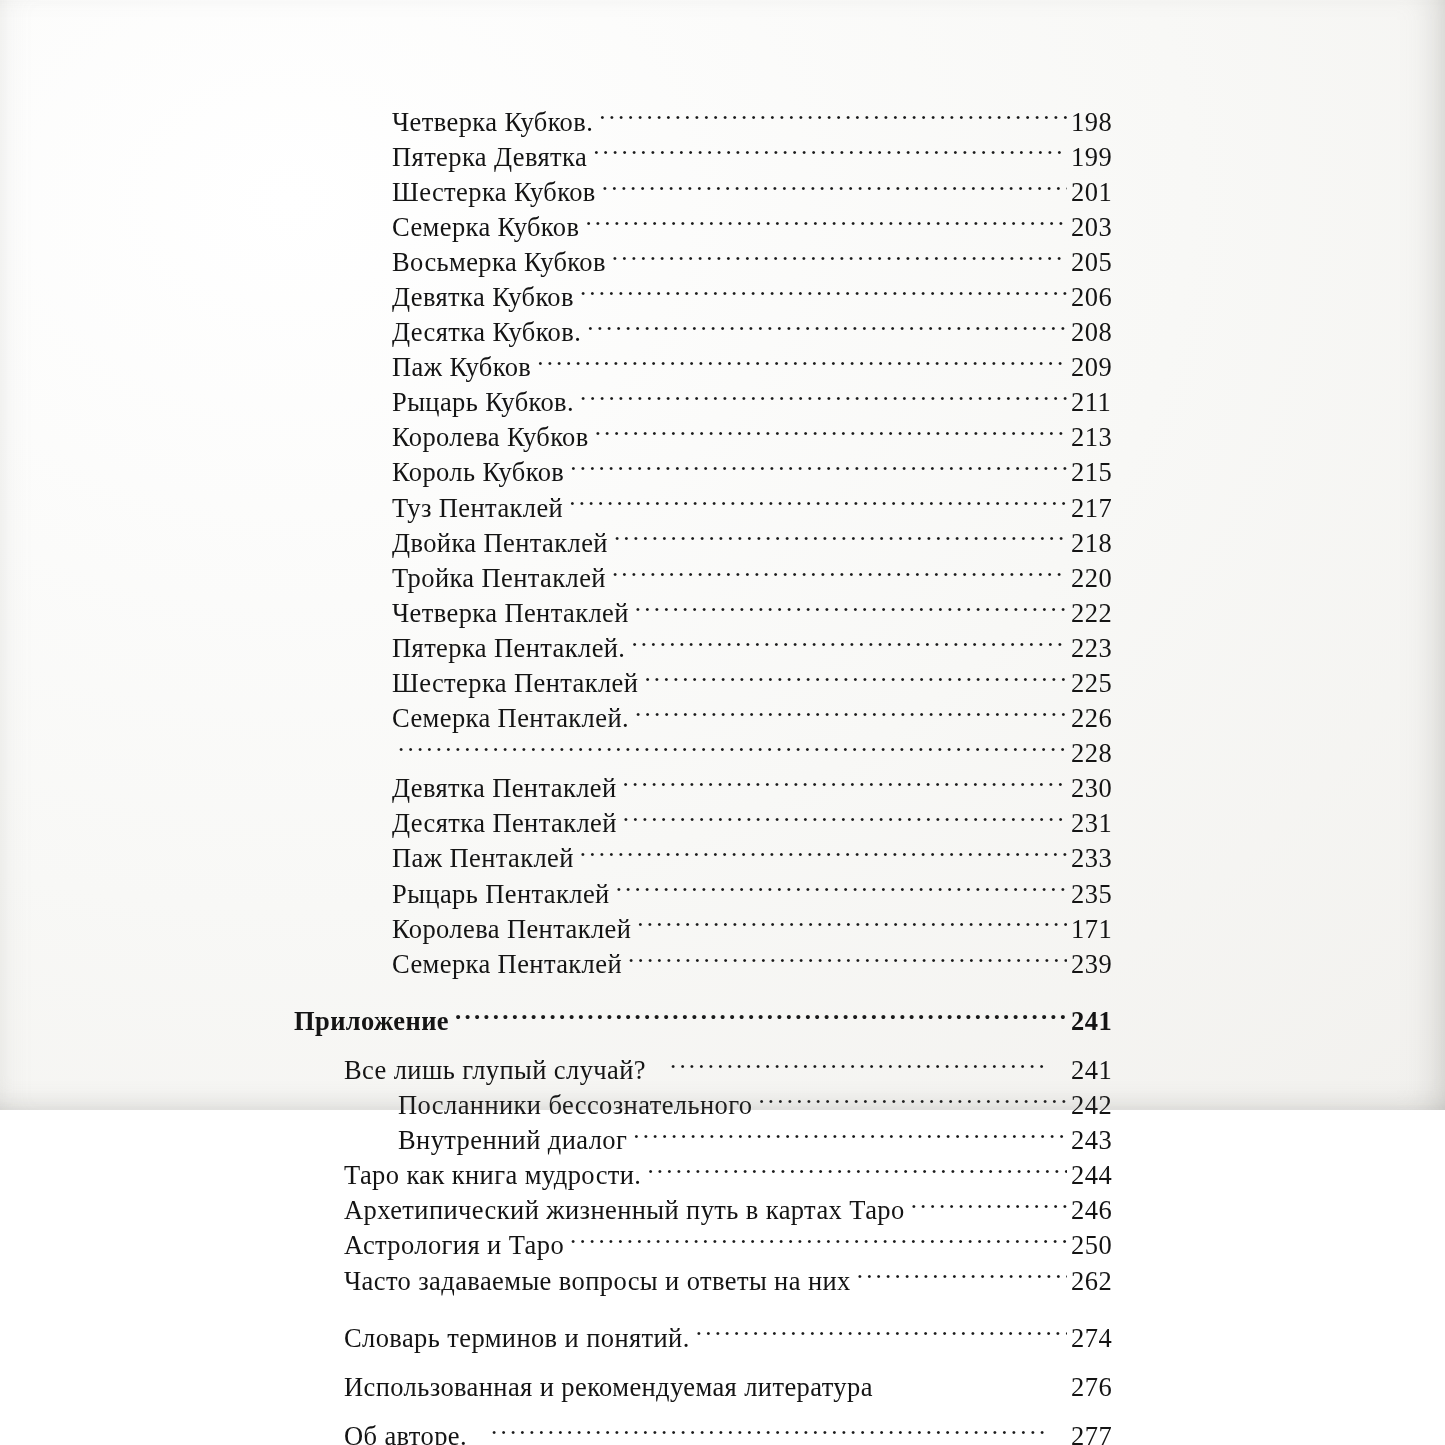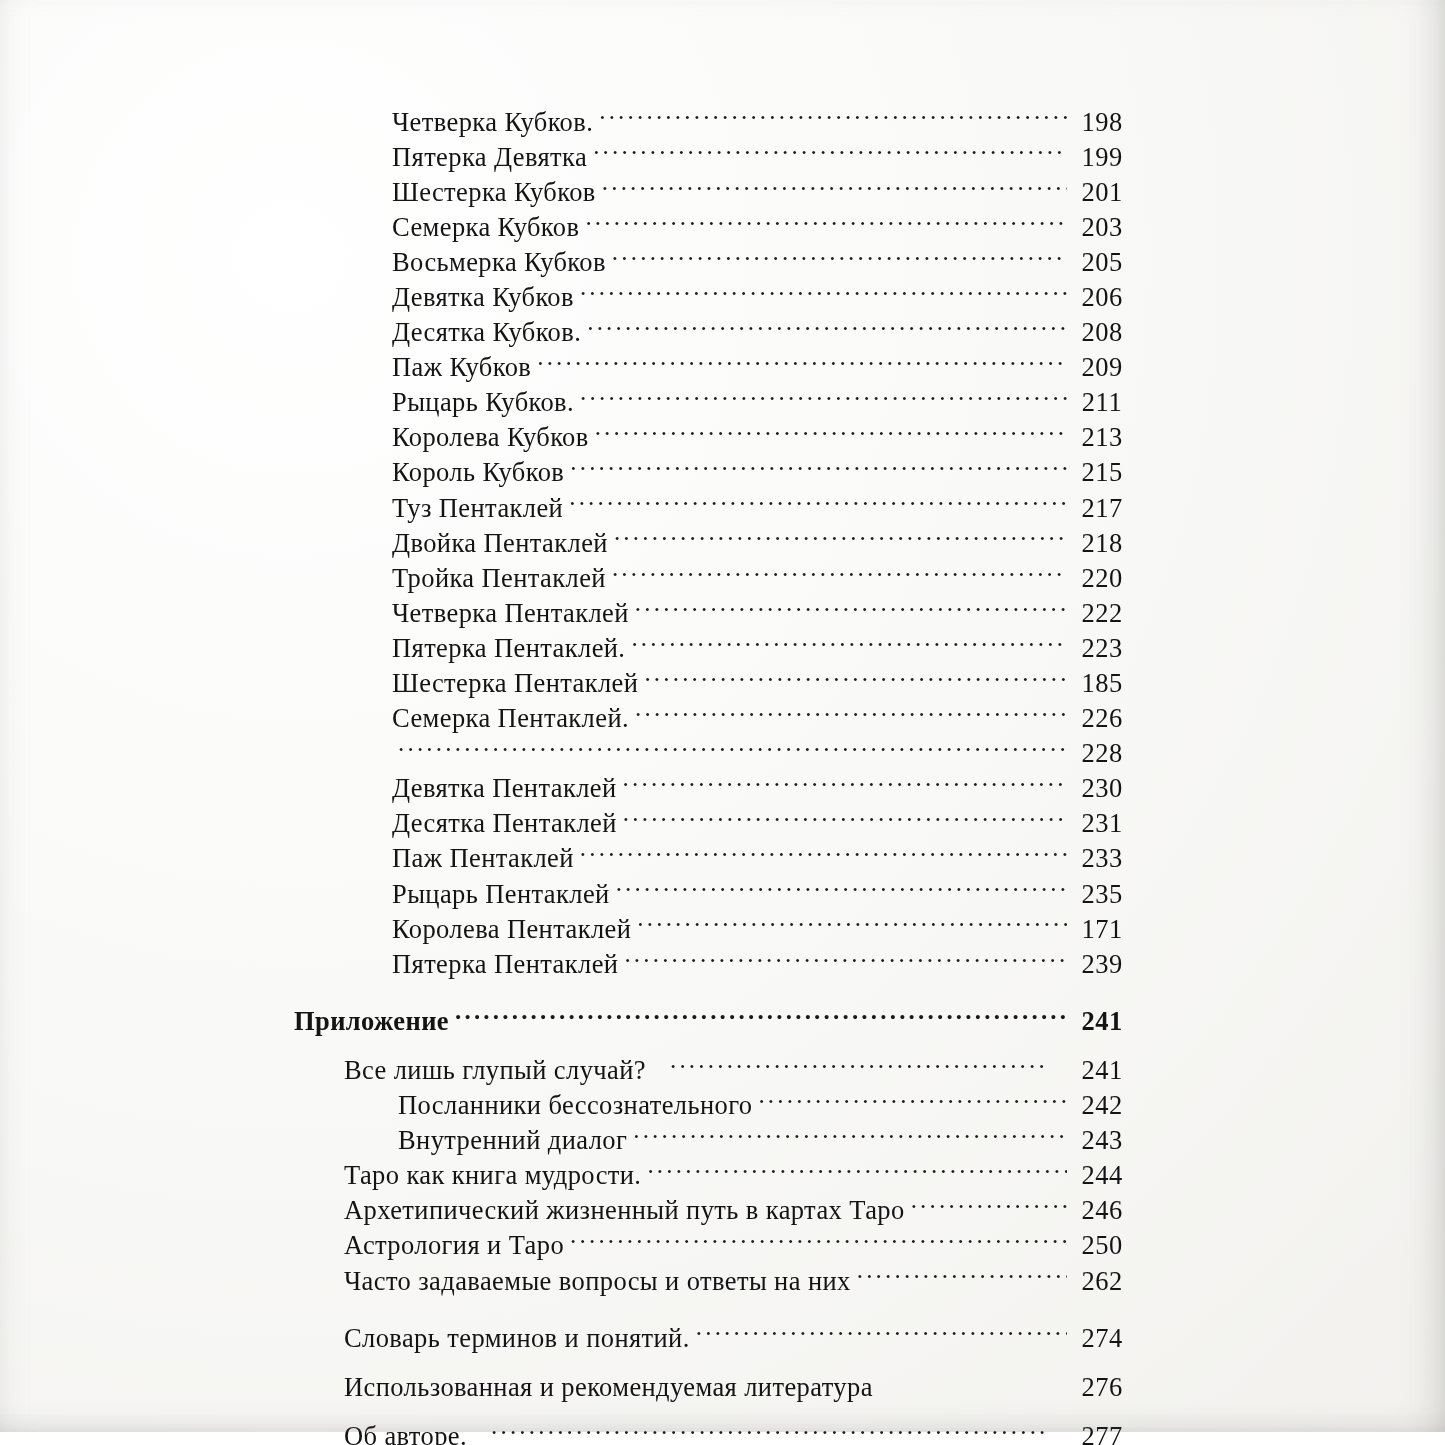--- a/index.html
+++ b/index.html
@@ -9,21 +9,21 @@
   body {
     width: 1445px;
     height: 1445px;
     background: #ffffff;
     font-family: "Liberation Serif", serif;
     overflow: hidden;
   }
   .page {
     position: relative;
     width: 1445px;
-    height: 1432px;
+    height: 1110px;
     background: #fbfbfa;
     background-image:
       radial-gradient(ellipse at 20% 18%, #ffffff 0%, #f8f8f6 55%, #f2f1ee 100%);
     text-decoration: underline;
   }
   
   .page::after {
     content: "";
     position: absolute;
     left: 0; top: 0; right: 0; bottom: 0;
@@ -75,21 +75,21 @@
     bottom: 0.14em;
     width: 1000px;
     display: block;
     font-style: normal;
     letter-spacing: 3.2px;
     color: #1a1a1a;
     font-size: 25px;
   }
   .row .page-num {
     flex: 0 0 auto;
-    text-align: center;
+    text-align: left;
     min-width: 62px;
     letter-spacing: 0.5px;
   }
 
   
   .lvl-card   { padding-left: 104px; }
   .lvl-top    { padding-left: 6px; font-weight: 700; }
   .lvl-1      { padding-left: 56px; }
   .lvl-2      { padding-left: 110px; }
 
@@ -214,21 +214,21 @@
         <span class="leader">
           <i>............................................................................................................................................................................................................................</i>
         </span>
         <span class="page-num">223</span>
       </div>
       <div class="row lvl-card">
         <span class="label">Шестерка Пентаклей</span>
         <span class="leader">
           <i>............................................................................................................................................................................................................................</i>
         </span>
-        <span class="page-num">185</span>
+        <span class="page-num">225</span>
       </div>
       <div class="row lvl-card">
         <span class="label">Семерка Пентаклей.</span>
         <span class="leader">
           <i>............................................................................................................................................................................................................................</i>
         </span>
         <span class="page-num">226</span>
       </div>
       <div class="row lvl-card">
         <span class="leader">
@@ -265,21 +265,21 @@
         <span class="page-num">235</span>
       </div>
       <div class="row lvl-card">
         <span class="label">Королева Пентаклей</span>
         <span class="leader">
           <i>............................................................................................................................................................................................................................</i>
         </span>
         <span class="page-num">171</span>
       </div>
       <div class="row lvl-card">
-        <span class="label">Пятерка Пентаклей</span>
+        <span class="label">Семерка Пентаклей</span>
         <span class="leader">
           <i>............................................................................................................................................................................................................................</i>
         </span>
         <span class="page-num">239</span>
       </div>
       <div class="row lvl-top gap-md">
         <span class="label">Приложение</span>
         <span class="leader">
           <i>............................................................................................................................................................................................................................</i>
         </span>

